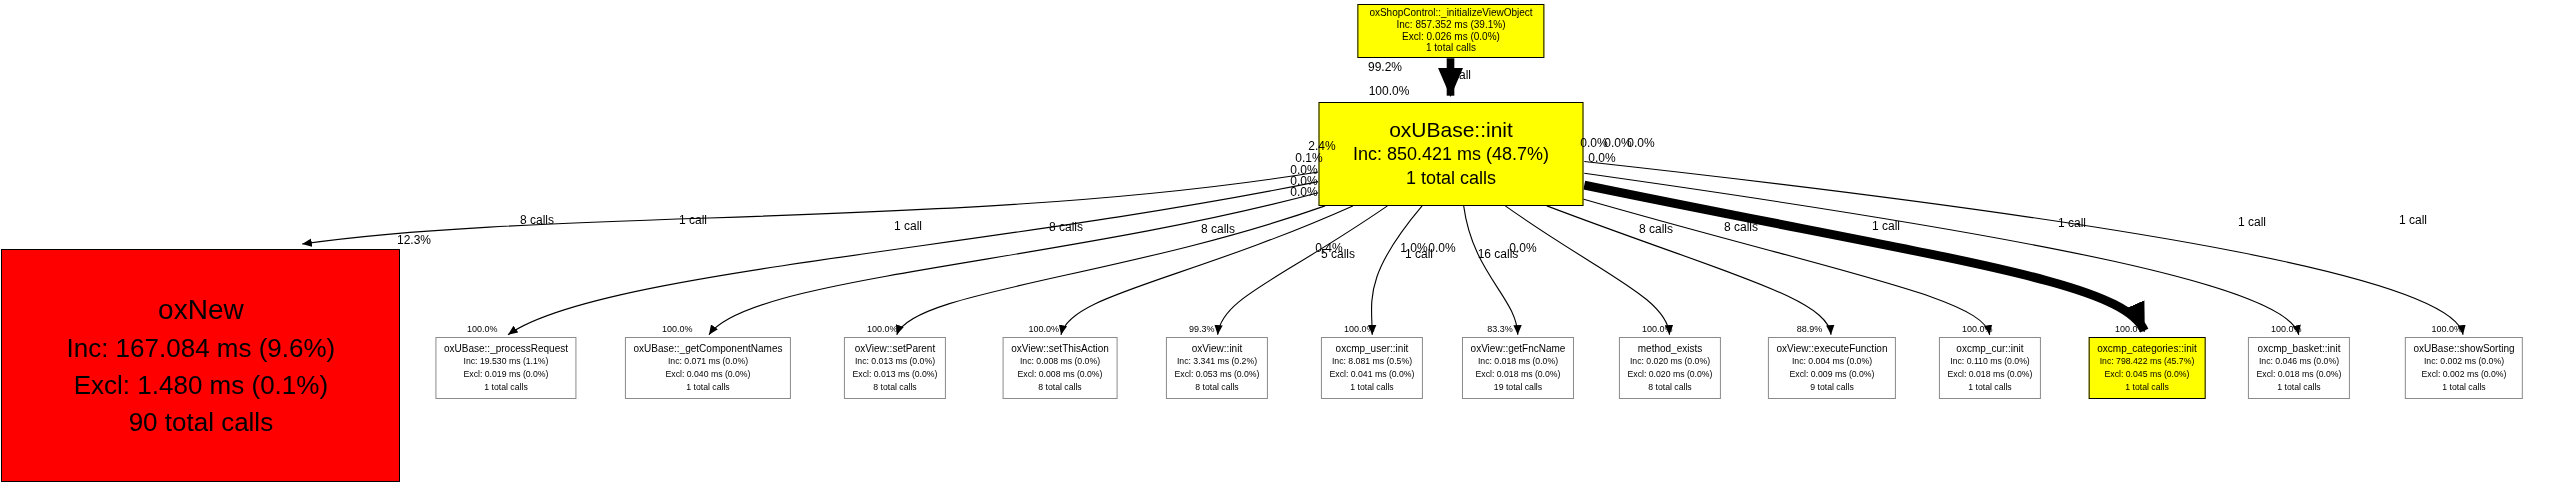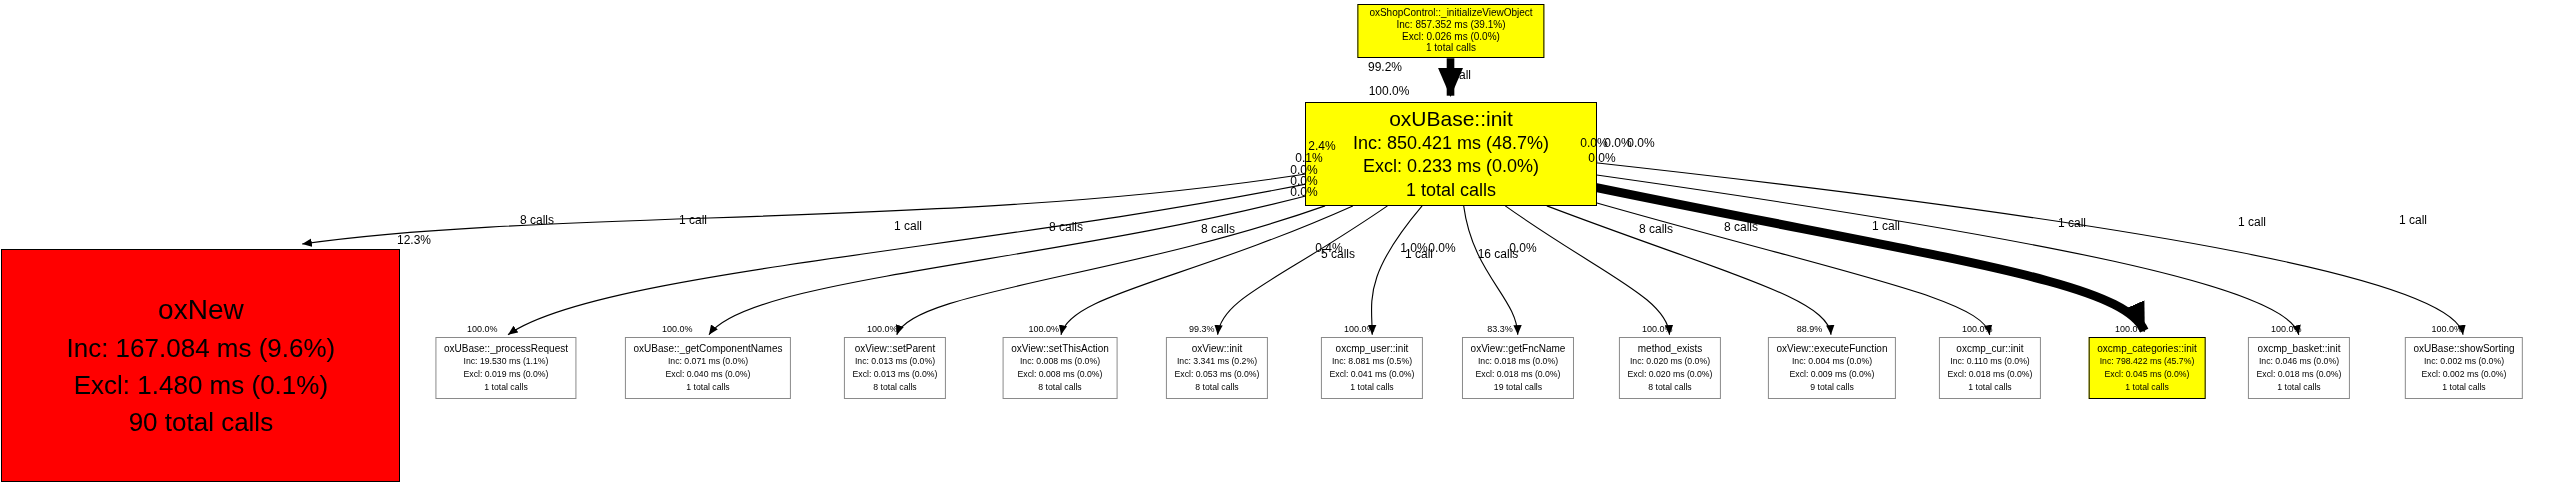--- a/index.html
+++ b/index.html
@@ -12,21 +12,21 @@
   #edges-svg path.edge.thick { stroke-width:13px; }
   #edges-svg line.edge-root { stroke:#000; stroke-width:11px; }
 
   .bignode {
     position:absolute; transform:translateX(-50%);
     background:#ffff00; border:1.4px solid #000;
     display:flex; flex-direction:column; justify-content:center;
     text-align:center; white-space:nowrap; box-sizing:border-box;
   }
   #root-node { left:1451px; top:3.5px; padding:2.8px 11px; font-size:10px; line-height:11.8px; height:54px; }
-  #focus-node { left:1451px; top:102px; width:292px; height:104px; font-size:18px; line-height:23.6px;text-align:center; }
+  #focus-node { left:1451px; top:102px; width:265px; height:104px; font-size:18px; line-height:23.6px;text-align:center; }
   #focus-node .t { font-size:21px; line-height:26px; }
 
   #red-node {
     position:absolute; left:1.4px; top:249px; width:399px; height:233px;
     background:#ff0000; border:1.4px solid #000; box-sizing:border-box;
     display:flex; flex-direction:column; justify-content:center;
     text-align:center; font-size:26px; line-height:37px; white-space:nowrap;
   }
   #red-node .t { font-size:28px; line-height:40px; }
 
@@ -84,21 +84,20 @@
   <div class="bignode" id="root-node">
     <span class="t">oxShopControl::_initializeViewObject</span>
     <span>Inc: 857.352 ms (39.1%)</span>
     <span>Excl: 0.026 ms (0.0%)</span>
     <span>1 total calls</span>
   </div>
 
   <div class="bignode" id="focus-node">
     <span class="t">oxUBase::init</span>
     <span>Inc: 850.421 ms (48.7%)</span>
-    <span>Excl: 0.233 ms (0.0%)</span>
     <span>1 total calls</span>
   </div>
 
   <div id="red-node">
     <span class="t">oxNew</span>
     <span>Inc: 167.084 ms (9.6%)</span>
     <span>Excl: 1.480 ms (0.1%)</span>
     <span>90 total calls</span>
   </div>
 

